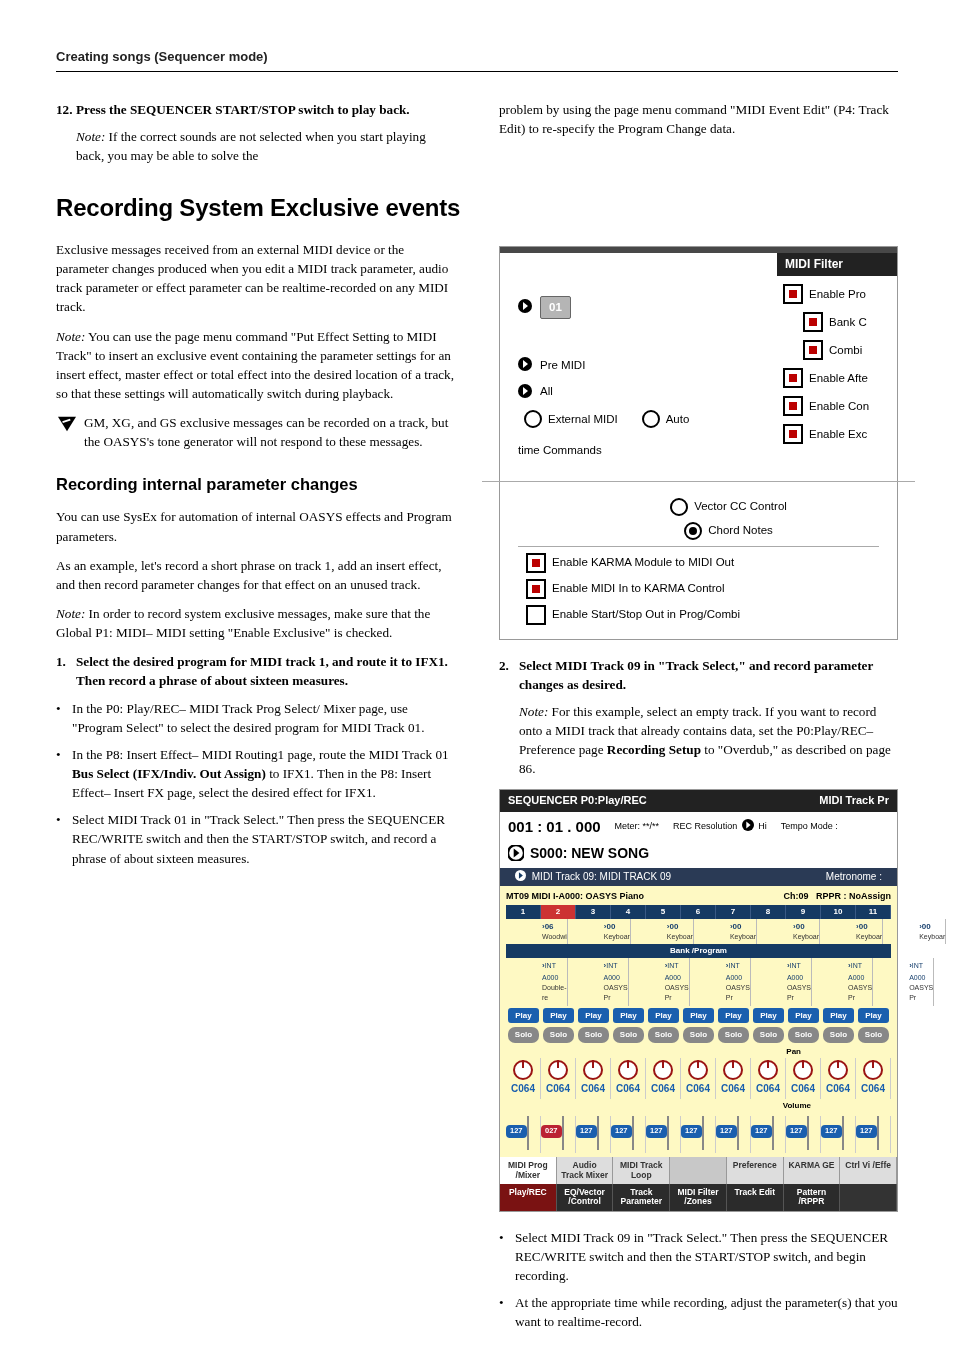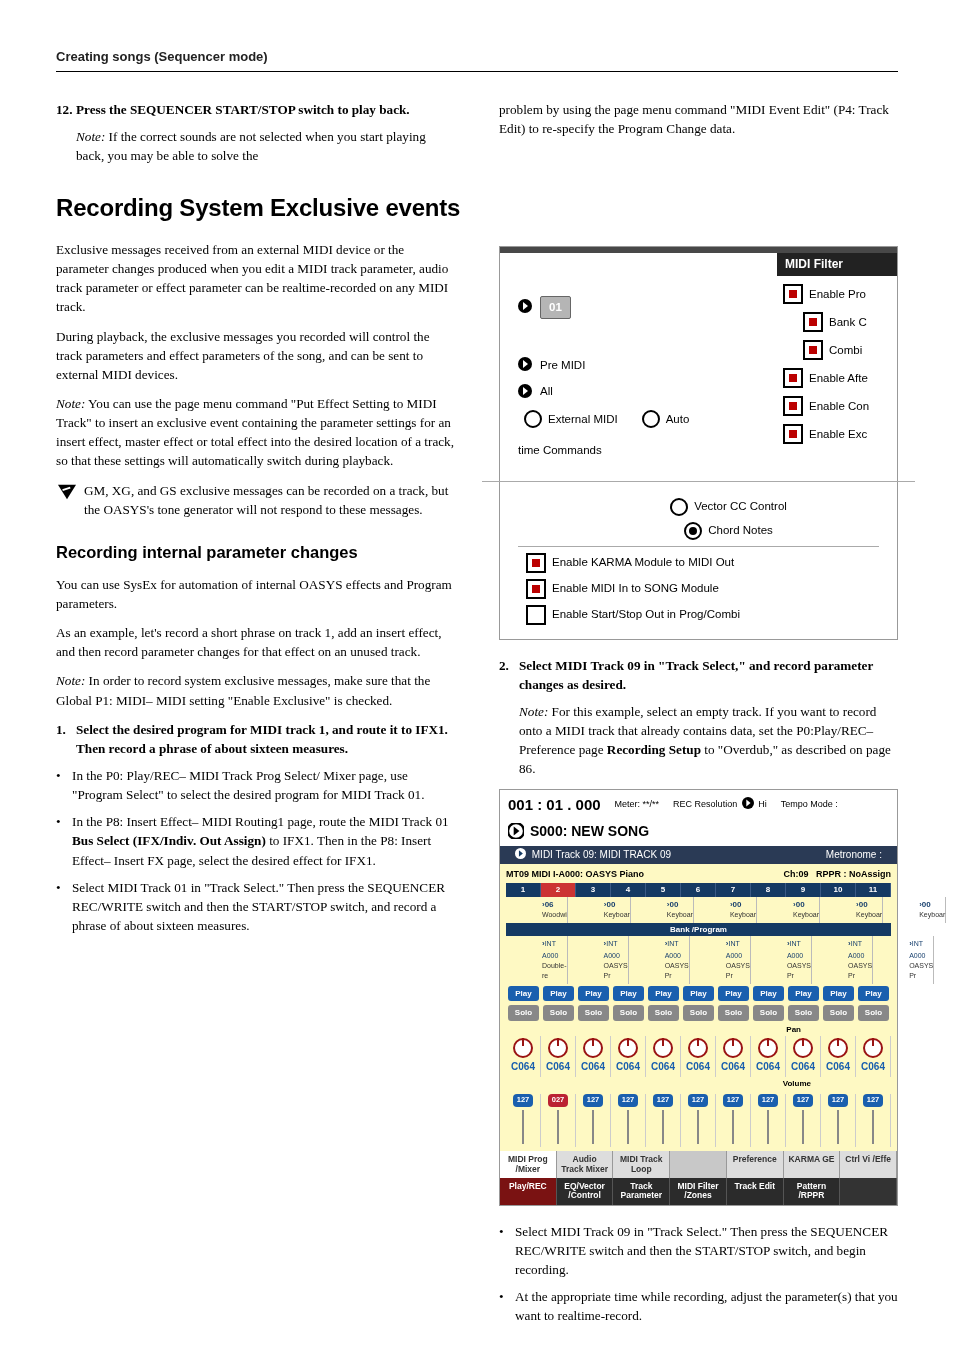--- a/index.html
+++ b/index.html
@@ -222,38 +222,38 @@
   }
   .shot2 .rowlabel{
     background:#153a63;color:#fff;font-size:8px;text-align:center;
     padding:1px 0;font-weight:bold;
   }
   .shot2 .playrow{display:flex;}
   .shot2 .playrow .b{
     flex:1;margin:2px;background:#1a5fae;color:#fff;text-align:center;
     font-size:8px;font-weight:bold;border-radius:3px;padding:2px 0;
   }
-  .shot2 .playrow .s{ background:#888; }
+  .shot2 .playrow .s{ background:#888;border-radius:7px; }
   .shot2 .knobs{display:flex;}
   .shot2 .knobs .k{
     flex:1;display:flex;flex-direction:column;align-items:center;
     padding:2px 0;border-right:1px solid #ccc;
   }
   .shot2 .knob{
     width:16px;height:16px;border:2px solid #9a1313;border-radius:50%;
     position:relative;background:#fff;
   }
   .shot2 .knob::after{
     content:"";position:absolute;left:50%;top:-2px;width:2px;height:8px;
     background:#9a1313;transform:translateX(-50%);
   }
   .shot2 .knobs .lbl{font-size:10px;color:#1a5fae;font-weight:bold;margin-top:2px;}
   .shot2 .sliderrow{display:flex;padding-top:4px;}
   .shot2 .sliderrow .sl{
-    flex:1;display:flex;flex-direction:column;align-items:center;
+    flex:1;display:flex;align-items:center;
     border-right:1px solid #ccc;padding:0 0 3px 0;
   }
   .shot2 .sliderrow .cap{
     font-size:7.5px;background:#1a5fae;color:#fff;border-radius:4px;
     padding:1px 4px;font-weight:bold;margin-bottom:3px;
   }
   .shot2 .sliderrow .cap.r{background:#b23;}
   .shot2 .sliderrow .track{
     width:2px;height:34px;background:#888;position:relative;
   }
@@ -309,21 +309,20 @@
       <p>problem by using the page menu command "MIDI Event Edit" (P4: Track Edit) to re-specify the Program Change data.</p>
     </div>
   </div>
 
   <h1 class="section">Recording System Exclusive events</h1>
 
   <div class="columns">
 
     <div class="col">
       <p>Exclusive messages received from an external MIDI device or the parameter changes produced when you edit a MIDI track parameter, audio track parameter or effect parameter can be realtime-recorded on any MIDI track.</p>
-      <p>During playback, the exclusive messages you recorded will control the track parameters and effect parameters of the song, and can be sent to external MIDI devices.</p>
       <p>
         <span class="italic">Note:</span><span> You can use the page menu command "Put Effect Setting to MIDI Track" to insert an exclusive event containing the parameter settings for an insert effect, master effect or total effect into the desired location of a track, so that these settings will automatically switch during playback.</span>
       </p>
       <div class="noteicon-row">
         <span class="noteicon">
           <svg viewBox="0 0 24 20" width="22" height="18">
             <path d="M2 2 L22 2 L12 18 Z" fill="#000"></path>
             <rect x="7" y="5.5" width="9" height="2.2" fill="#fff" transform="rotate(-18 11 7)"></rect>
           </svg>
         </span>
@@ -440,39 +439,43 @@
             <span class="rb on"></span>
             <span>Chord Notes</span>
           </div>
           <div class="sep" style="margin-left:0;margin-right:0;"></div>
           <div class="checkblock">
               <span class="chk on"></span>
               <span>Enable KARMA Module to MIDI Out</span>
             </div>
           <div class="checkblock">
               <span class="chk on"></span>
-              <span>Enable MIDI In to SONG Module</span>
+              <span>Enable MIDI In to KARMA Control</span>
             </div>
           <div class="checkblock">
               <span class="chk"></span>
               <span>Enable Start/Stop Out in Prog/Combi</span>
             </div>
         </div>
       </div>
 
       <div class="step">
         <div class="num bold">2.</div>
         <div class="body bold">Select MIDI Track 09 in "Track Select," and record parameter changes as desired.</div>
       </div>
       <p class="indent">
         <span class="italic">Note:</span><span> For this example, select an empty track. If you want to record onto a MIDI track that already contains data, set the P0:Play/REC– Preference page </span><span class="bold">Recording Setup</span><span> to "Overdub," as described on page 86.</span>
       </p>
 
       <div class="shot2">
         <div class="fake">
+          <div class="titlebar">
+            <span>SEQUENCER P0:Play/REC</span>
+            <span>MIDI Track Pr</span>
+          </div>
           <div class="toprow">
             <span style="font-size:15px;">001 : 01 . 000</span>
             <span class="smallsans">Meter: **/**</span>
             <span class="smallsans">
               <span>REC Resolution</span>
               <svg width="12" height="12" viewBox="0 0 14 14" style="vertical-align:-2px;margin:0 2px;">
                   <circle cx="7" cy="7" r="7" fill="#000"></circle>
                   <path d="M5 3 L10 7 L5 11 Z" fill="#fff"></path>
                 </svg>
               <span>Hi</span>

